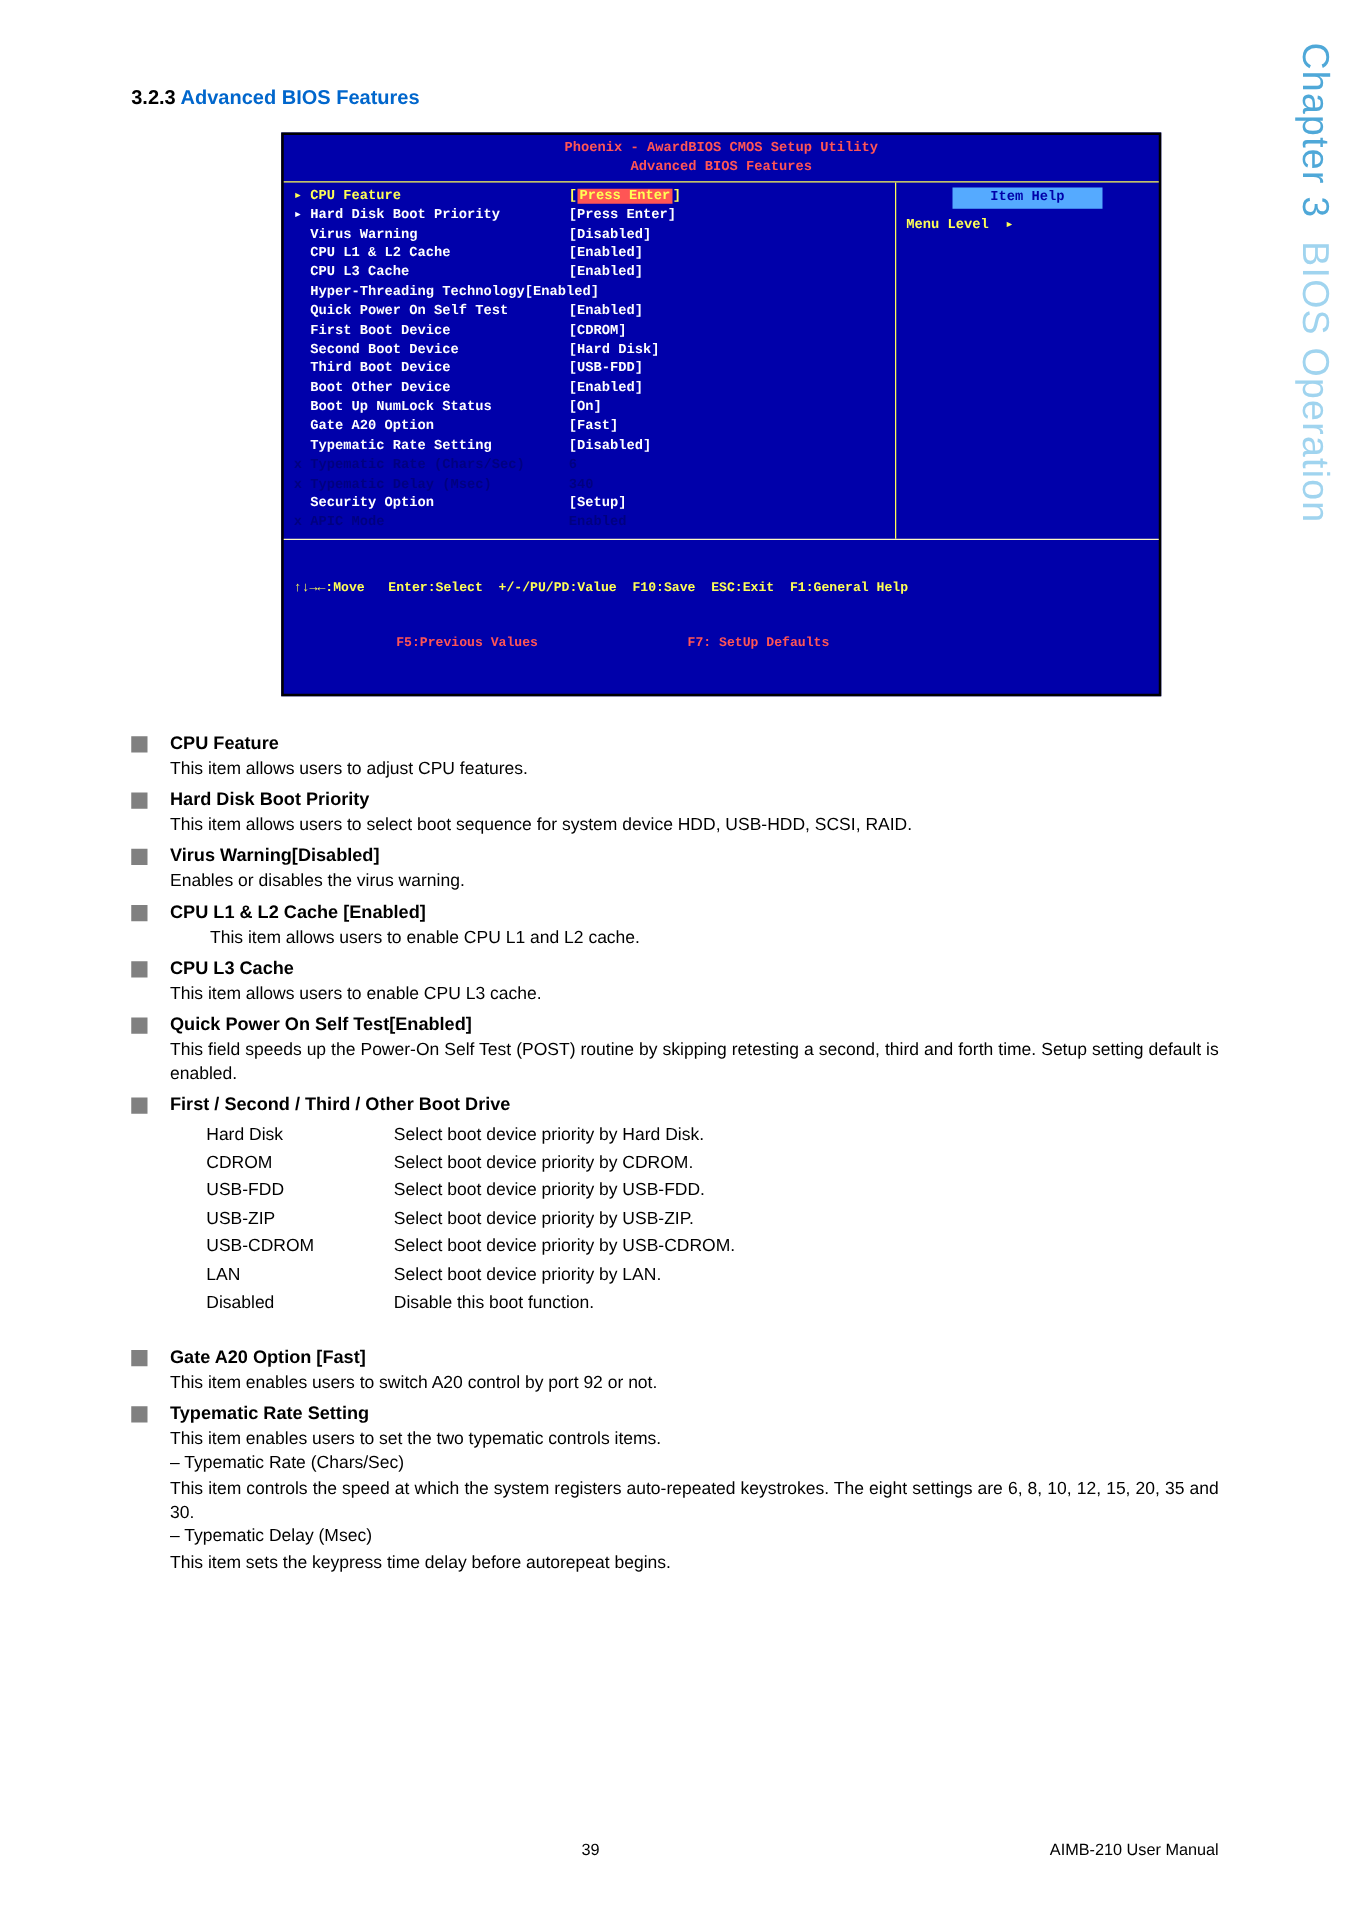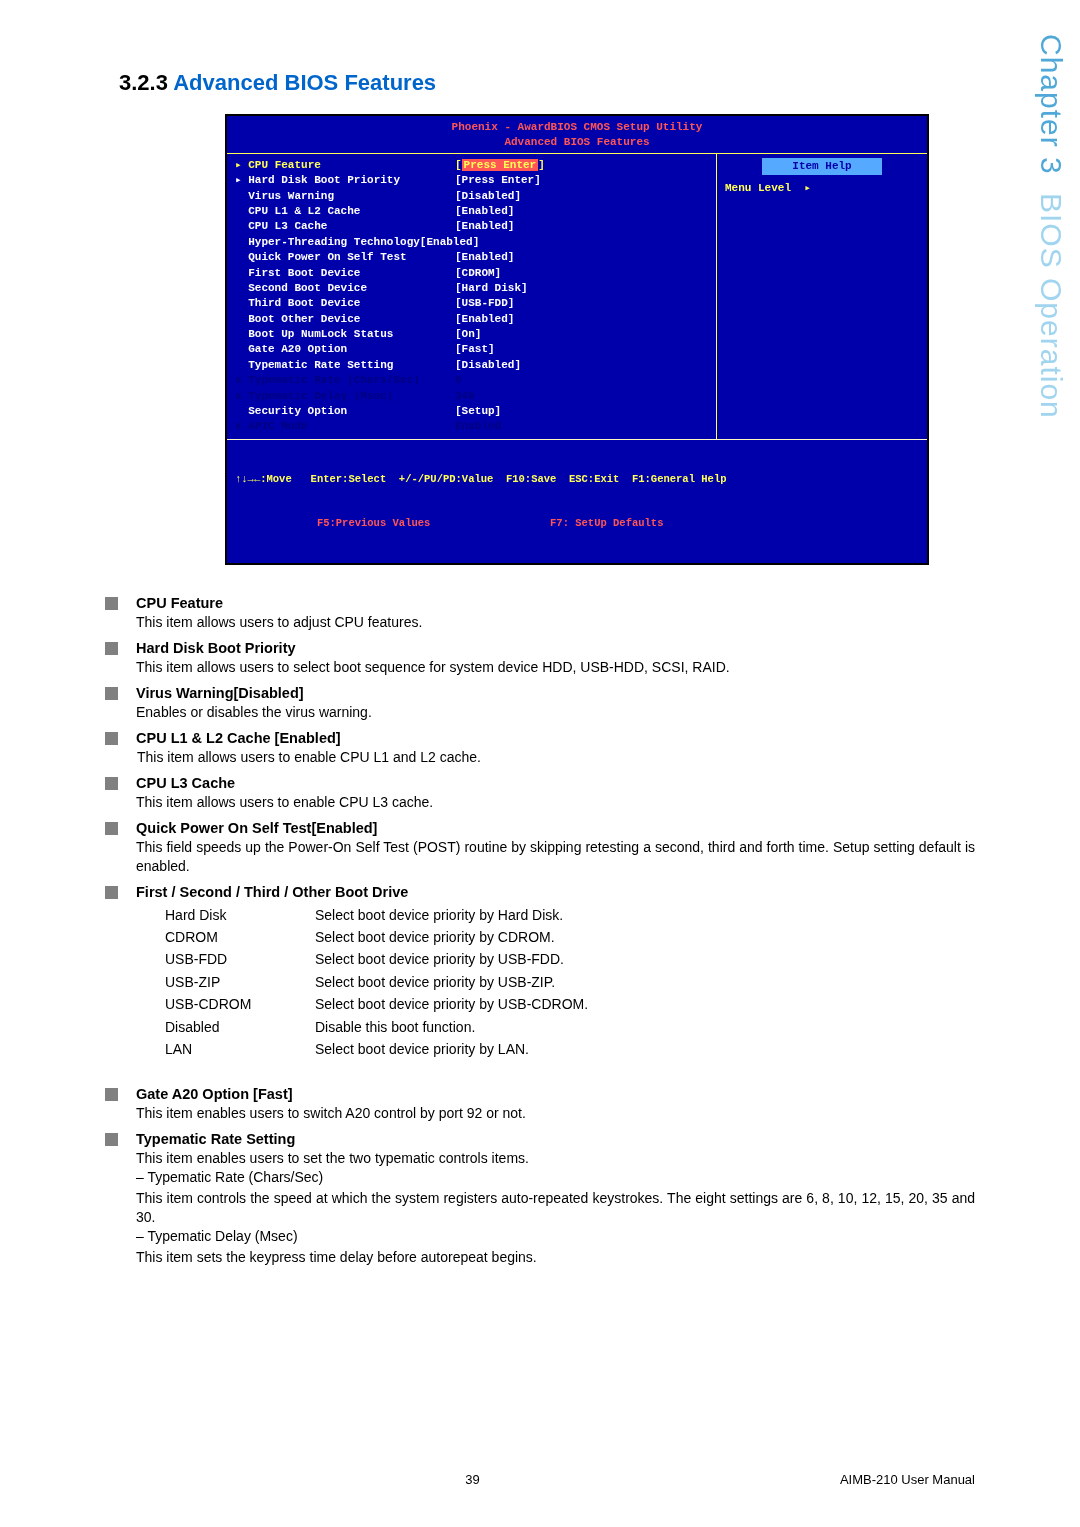--- a/index.html
+++ b/index.html
@@ -9,24 +9,23 @@
       color: #000;
       background: #fff;
       width: 1080px;
       height: 1527px;
       position: relative;
     }
     .content {
       padding: 70px 105px 40px 105px;
     }
     .section-heading {
-      font-size: 22px;
+      font-size: 16px;
       font-weight: bold;
       margin-bottom: 18px;
-      margin-left: 14px;
     }
     .section-heading .num {
       color: #000;
     }
     .section-heading .title {
       color: #0066cc;
     }
     .bios-screenshot {
       margin: 0 auto 30px 120px;
       width: 704px;
@@ -97,21 +96,21 @@
       font-weight: bold;
       font-size: 14.5px;
     }
     .feature-desc {
       margin-left: 31px;
       margin-top: 2px;
       font-size: 14px;
       line-height: 1.35;
       text-align: justify;
     }
-    .indent2 { margin-left: 32px; }
+    .indent2 { margin-left: 63px; }
     .boot-table {
       margin-left: 60px;
       margin-top: 4px;
     }
     .boot-row {
       display: flex;
       gap: 40px;
       line-height: 1.6;
       font-size: 14px;
     }
@@ -265,26 +264,26 @@
           </div>
         <div class="boot-row">
             <span class="boot-name">USB-ZIP</span>
             <span>Select boot device priority by USB-ZIP.</span>
           </div>
         <div class="boot-row">
             <span class="boot-name">USB-CDROM</span>
             <span>Select boot device priority by USB-CDROM.</span>
           </div>
         <div class="boot-row">
+            <span class="boot-name">LAN</span>
+            <span>Select boot device priority by LAN.</span>
+          </div>
+        <div class="boot-row">
             <span class="boot-name">Disabled</span>
             <span>Disable this boot function.</span>
-          </div>
-        <div class="boot-row">
-            <span class="boot-name">LAN</span>
-            <span>Select boot device priority by LAN.</span>
           </div>
       </div>
     </li>
     <li class="feature-item" style="margin-top:26px;">
       <div class="feature-head">
           <span class="bullet-sq"></span>
           <span class="feature-title">Gate A20 Option [Fast]</span>
         </div>
       <div class="feature-desc">This item enables users to switch A20 control by port 92 or not.</div>
     </li>

